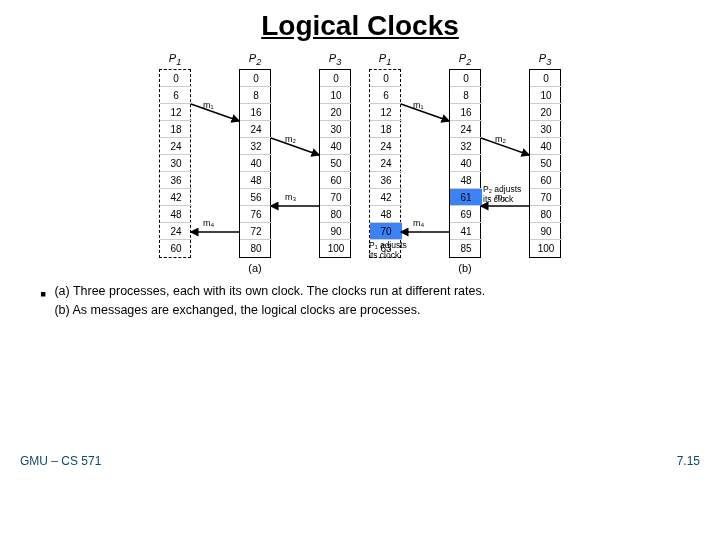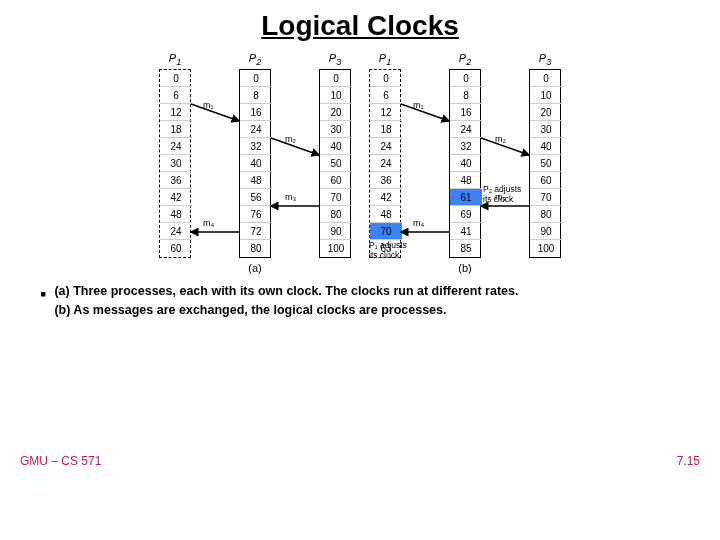--- a/index.html
+++ b/index.html
@@ -98,28 +98,27 @@
     .bullet {
       font-size: 18px;
       margin-right: 8px;
       margin-top: 2px;
       color: #000;
     }
     .caption-text {
       font-size: 12.5px;
       color: #000;
       line-height: 1.5;
-      font-weight: bold;
     }
     .footer {
       display: flex;
       justify-content: space-between;
       padding: 0 20px;
       font-size: 12px;
-      color: #be185d;
+      color: #0c4a6e;
       position: absolute;
       bottom: 12px;
       left: 0;
       right: 0;
     }
   </style>
 </head>
 <body>
 
 <div class="page">

